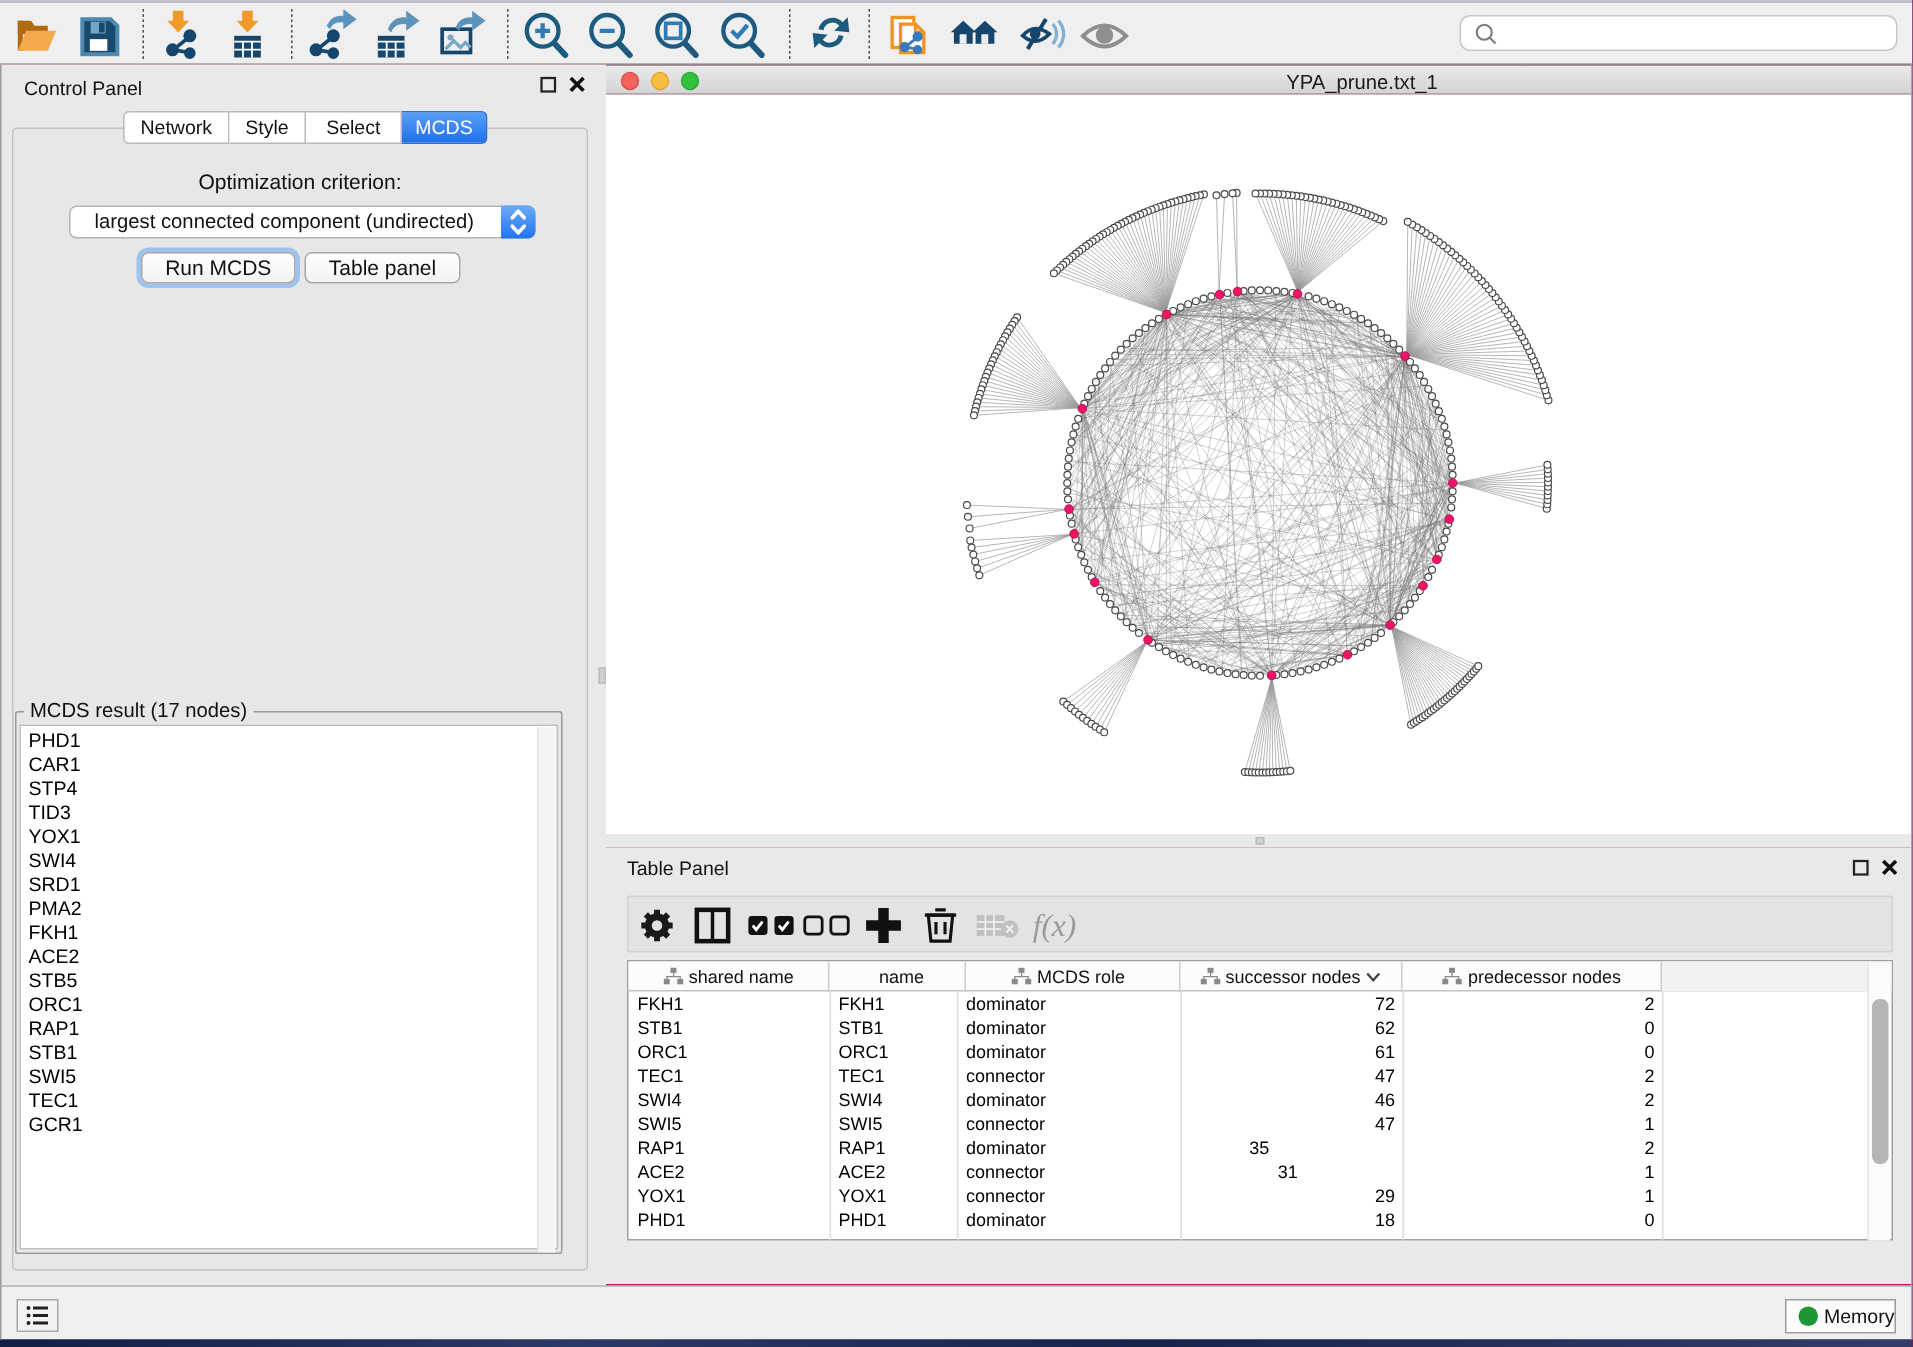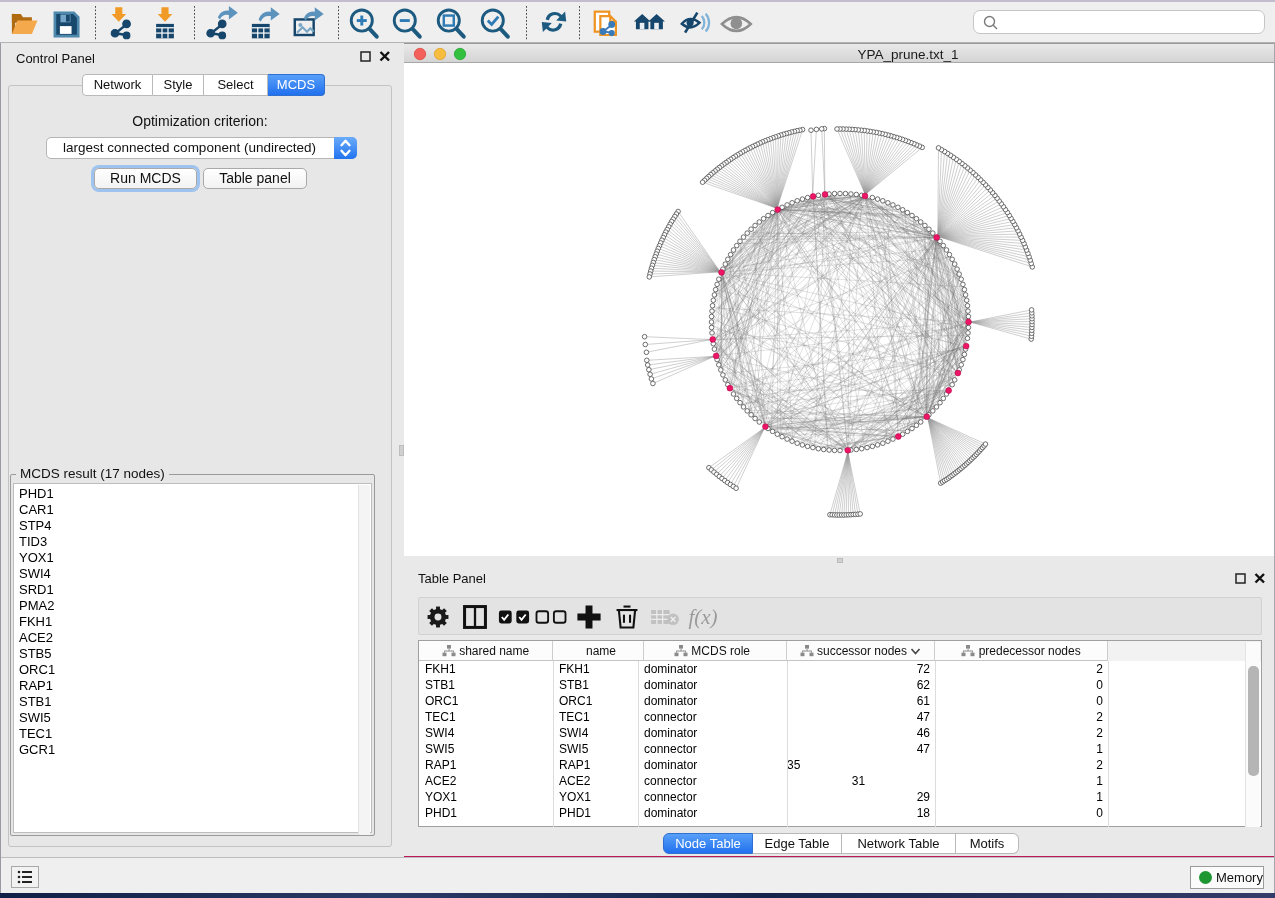--- a/index.html
+++ b/index.html
@@ -1441,21 +1441,21 @@
 <span style="left:6px">SWI5</span>
           <span style="left:140px">SWI5</span>
           <span style="left:225px">connector</span>
 <span style="left:368px;width:143px;text-align:right">47</span>
           <span style="left:516px;width:168px;text-align:right">1</span>
         </div>
 <div class="trow" style="top:116px">
 <span style="left:6px">RAP1</span>
           <span style="left:140px">RAP1</span>
           <span style="left:225px">dominator</span>
-<span style="left:368px;width:143px;text-align:left">35</span>
+<span style="left:349px;width:143px;text-align:center">35</span>
           <span style="left:516px;width:168px;text-align:right">2</span>
         </div>
 <div class="trow" style="top:132px">
 <span style="left:6px">ACE2</span>
           <span style="left:140px">ACE2</span>
           <span style="left:225px">connector</span>
 <span style="left:368px;width:143px;text-align:center">31</span>
           <span style="left:516px;width:168px;text-align:right">1</span>
         </div>
 <div class="trow" style="top:148px">
@@ -1474,26 +1474,20 @@
         </div>
     <div class="gline" style="left:134px"></div>
     <div class="gline" style="left:219px"></div>
     <div class="gline" style="left:368px"></div>
     <div class="gline" style="left:516px"></div>
     <div class="gline" style="left:689px"></div>
     <div id="vscroll">
           <div id="vthumb"></div>
         </div>
   </div>
-  <div class="btabs">
-    <div class="tab first sel" style="border-radius:6px 0 0 6px;width:90px">Node Table</div>
-    <div class="tab" style="width:89px">Edge Table</div>
-    <div class="tab" style="width:114px">Network Table</div>
-    <div class="tab last" style="border-radius:0 6px 6px 0;width:63px">Motifs</div>
-  </div>
  </div>
 </div>
 
 <div id="statusbar">
   <div id="listbtn"><svg width="26" height="20" viewBox="0 0 26 20">
         <g fill="#222">
           <circle cx="7" cy="5" r="1.3"></circle>
           <circle cx="7" cy="10" r="1.3"></circle>
           <circle cx="7" cy="15" r="1.3"></circle>
           <rect x="10" y="4" width="10" height="2"></rect>

